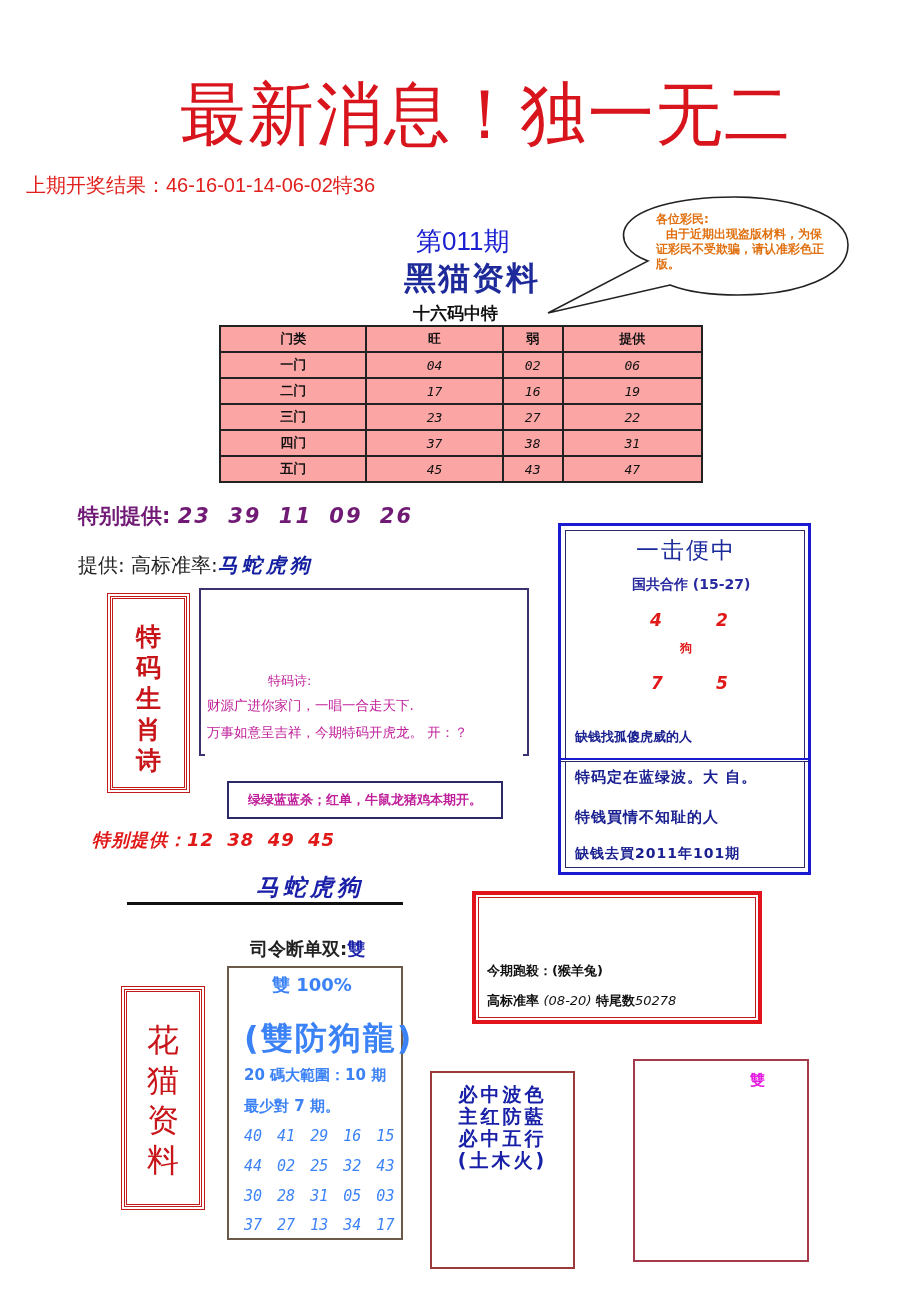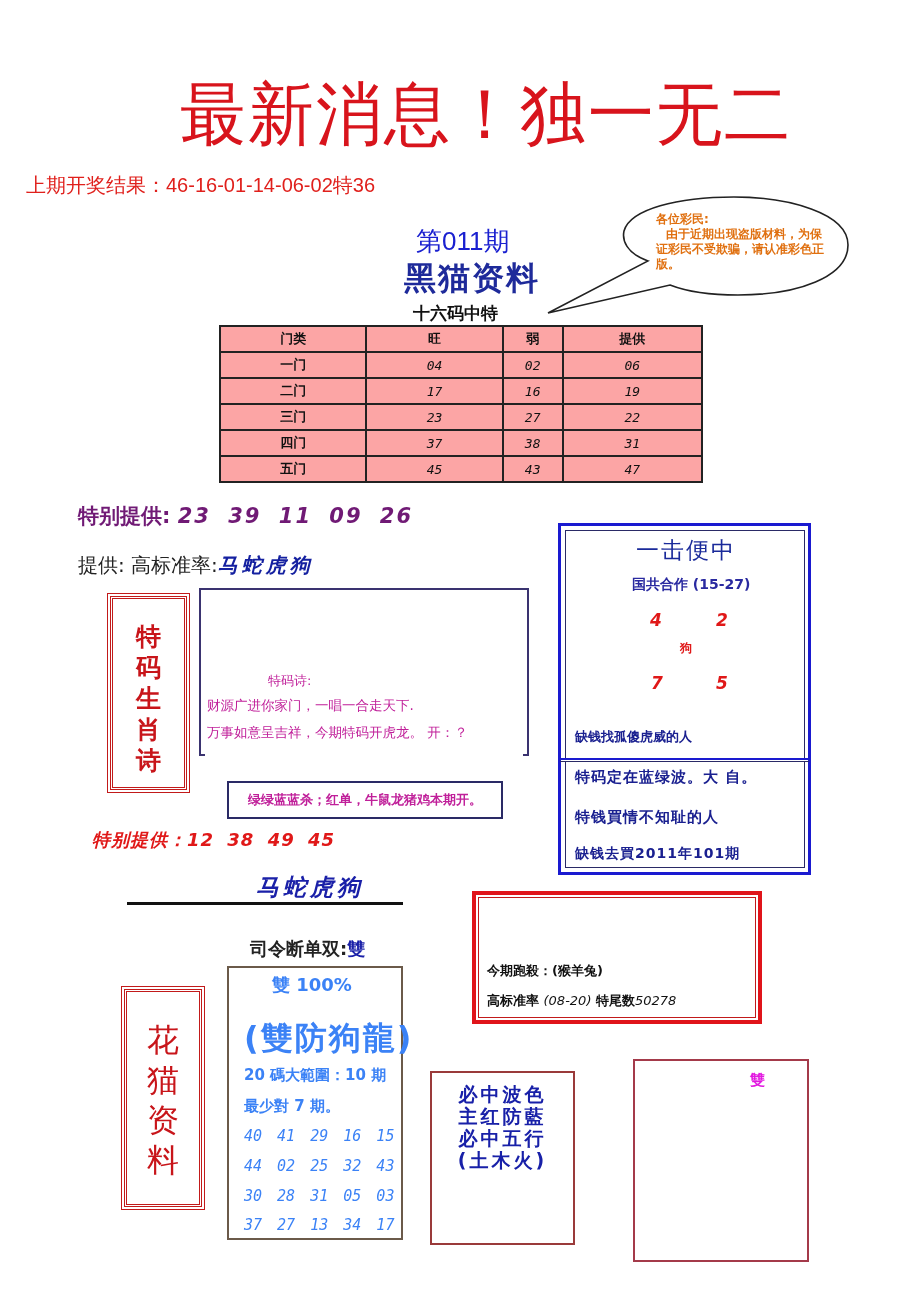--- a/index.html
+++ b/index.html
@@ -54,21 +54,21 @@
   .gold { color: #3b82f6; font-weight: bold; white-space: nowrap; }
   .g1 { left: 272px; top: 973px; font-size: 18px; }
   .g2 { left: 244px; top: 1017px; font-size: 32px; letter-spacing: 2px; }
   .g3 { left: 244px; top: 1066px; font-size: 15px; }
   .g4 { left: 244px; top: 1097px; font-size: 15px; }
   .gnum { left: 244px; font-size: 15px; font-style: italic; word-spacing: 6px; font-family: "DejaVu Sans Mono", monospace; font-weight: normal; }
 
   .flower-label { left: 124px; top: 989px; width: 78px; height: 218px; border: 3px double #c21a1a; outline: 1px solid #c21a1a; outline-offset: 2px; }
   .flower-label span { display: block; text-align: center; font-size: 32px; line-height: 40px; color: #c8151a; font-family: "DejaVu Serif", serif; padding-top: 28px; }
 
-  .blue-box { left: 430px; top: 1071px; width: 145px; height: 174px; border: 2px solid #9a3a3a; }
+  .blue-box { left: 430px; top: 1071px; width: 145px; height: 198px; border: 2px solid #9a3a3a; }
   .blue-box span { display: block; text-align: center; color: #1820a8; font-weight: bold; font-size: 19px; line-height: 22px; letter-spacing: 3px; }
   .blue-box span:first-child { margin-top: 10px; }
 
   .empty-box { left: 633px; top: 1059px; width: 176px; height: 203px; border: 2px solid #a43a4a; }
   .empty-box span { position: absolute; left: 115px; top: 10px; color: #e21ae0; font-weight: bold; font-size: 15px; }
 
   .hit-outer { left: 558px; top: 523px; width: 253px; height: 352px; border: 3px solid #1a1ad0; }
   .hit-inner1 { left: 565px; top: 530px; width: 240px; height: 230px; border: 1px solid #2a2a66; border-bottom: none; }
   .hit-div { left: 560px; top: 758px; width: 249px; height: 4px; border-top: 2px solid #1a1ad0; border-bottom: 1px solid #2a2a66; }
   .hit-inner2 { left: 565px; top: 762px; width: 240px; height: 106px; border: 1px solid #2a2a66; border-top: none; }

